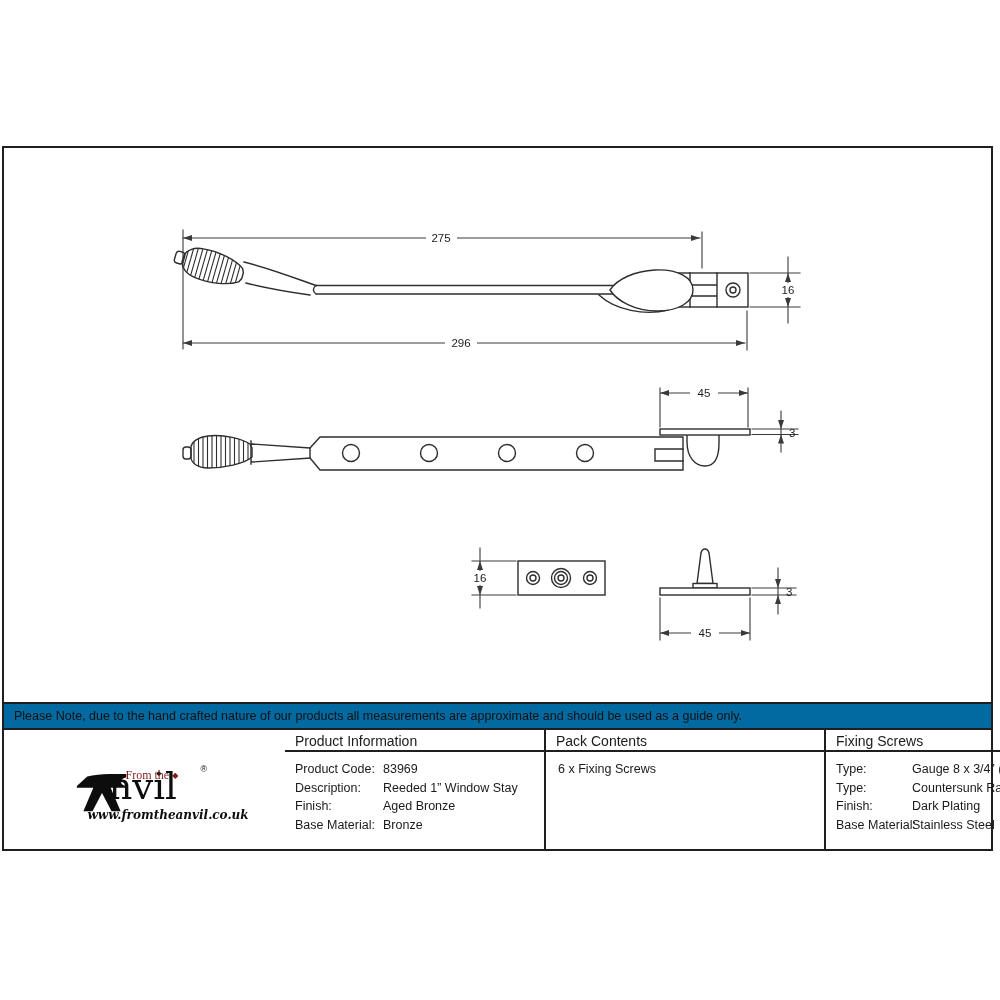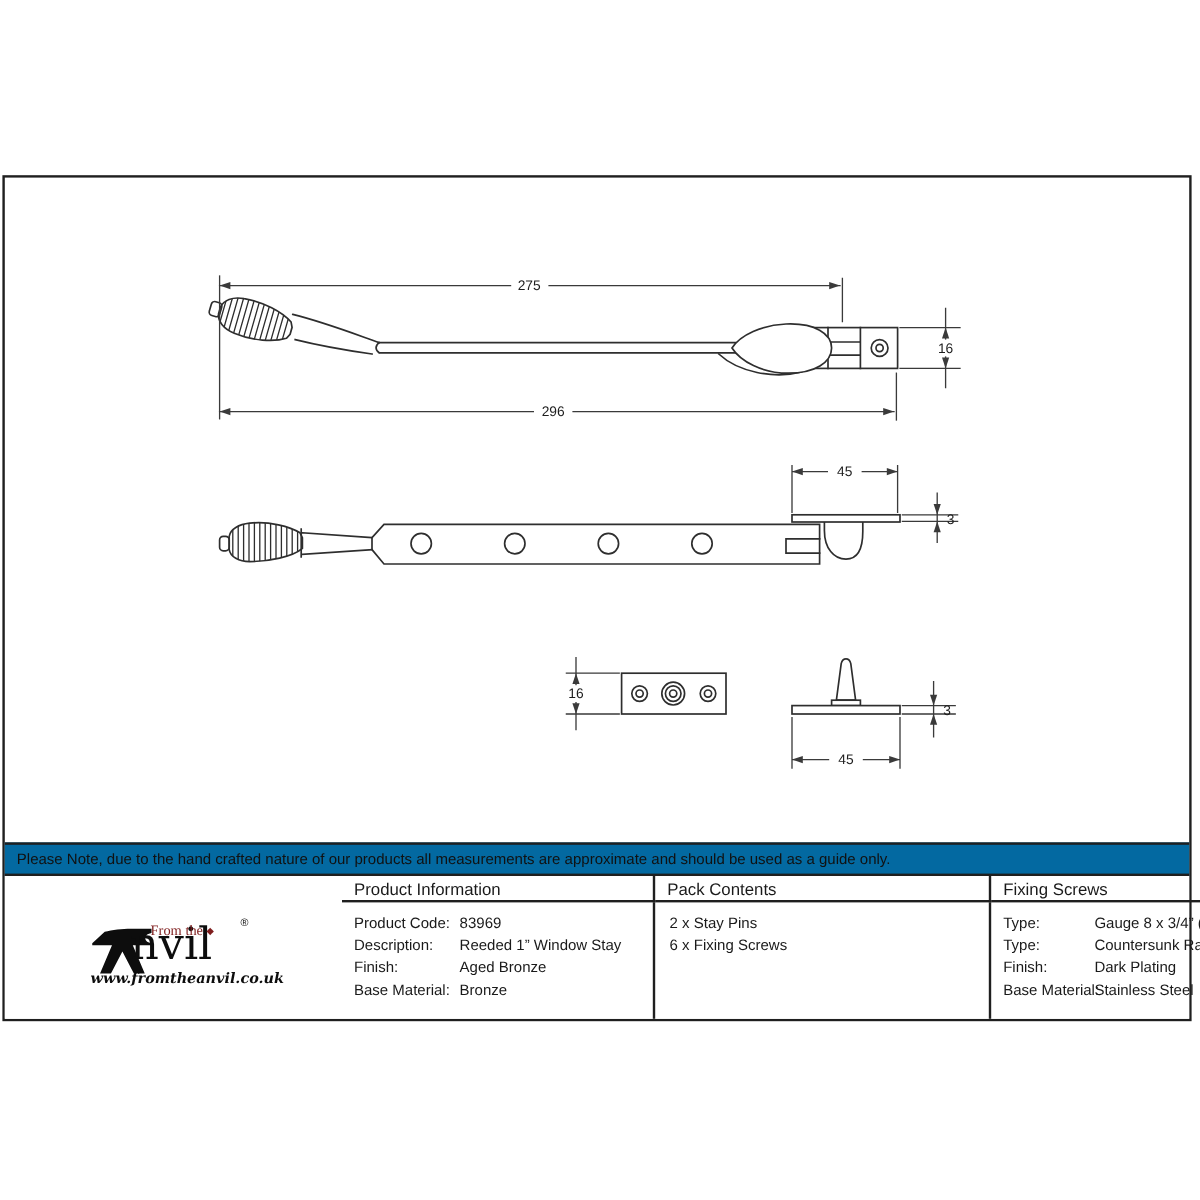--- a/index.html
+++ b/index.html
@@ -19,21 +19,21 @@
   .kv .k{width:88px;flex:0 0 88px;}
   .kv .k.narrow{width:76px;flex:0 0 76px;}
   .li{line-height:18.5px;white-space:nowrap;}
 
   .logo{position:relative;width:138px;height:64px;}
   .logo .anvil-a{position:absolute;left:0;top:12px;}
   .logo .fromthe{position:absolute;left:50px;top:10px;font-family:"Liberation Serif",serif;font-size:12px;color:#7f1d1d;white-space:nowrap;}
   .logo .diamond{font-size:8px;vertical-align:1px;padding-left:3px;}
   .logo .nvil{position:absolute;left:33px;top:8px;font-family:"DejaVu Serif",serif;font-weight:400;font-size:37px;line-height:42px;color:#0d0d0d;letter-spacing:0px;}
   .logo .reg{position:absolute;left:125px;top:6px;font-size:9px;color:#0d0d0d;}
-  .logo .site{position:absolute;left:0;top:50px;width:138px;text-align:center;font-family:"DejaVu Serif",serif;font-style:italic;font-weight:bold;font-size:12px;color:#0d0d0d;white-space:nowrap;}
+  .logo .site{position:absolute;left:12px;top:50px;width:138px;text-align:center;font-family:"DejaVu Serif",serif;font-style:italic;font-weight:bold;font-size:12px;color:#0d0d0d;white-space:nowrap;}
 </style>
 </head>
 <body>
 
 <div class="page">
 
   <svg width="1000" height="1000" viewBox="0 0 1000 1000" style="position:absolute;inset:0;" fill="none" stroke-linecap="square">
     <defs>
       <clipPath id="knobTopClip">
           <path d="M0,8 C1,2 7,-3 17,-4 C33,-6 51,-2 60,4 L62,8 L62,14 L60,18 C51,24 33,28 17,26 C7,25 1,20 0,14 Z"></path>
@@ -210,21 +210,20 @@
             <span class="k">Finish:</span>
             <span>Aged Bronze</span>
           </div>
         <div class="kv">
             <span class="k">Base Material:</span>
             <span>Bronze</span>
           </div>
       </div>
 
       <div class="tdcell" style="padding-left:12px;">
-        <div class="li">2 x Stay Pins</div>
         <div class="li">6 x Fixing Screws</div>
       </div>
 
       <div class="tdcell">
         <div class="kv">
             <span class="k narrow">Type:</span>
             <span>Gauge 8 x 3/4” (4mm x 19mm)</span>
           </div>
         <div class="kv">
             <span class="k narrow">Type:</span>

